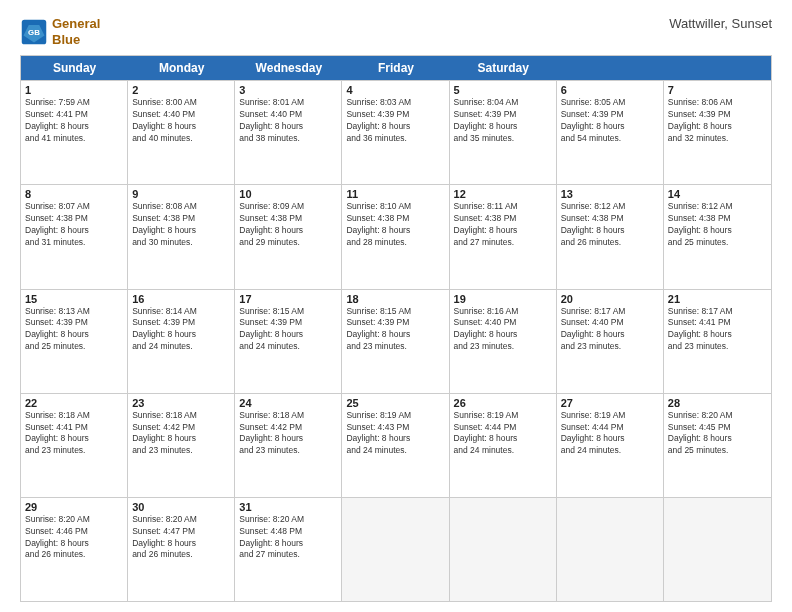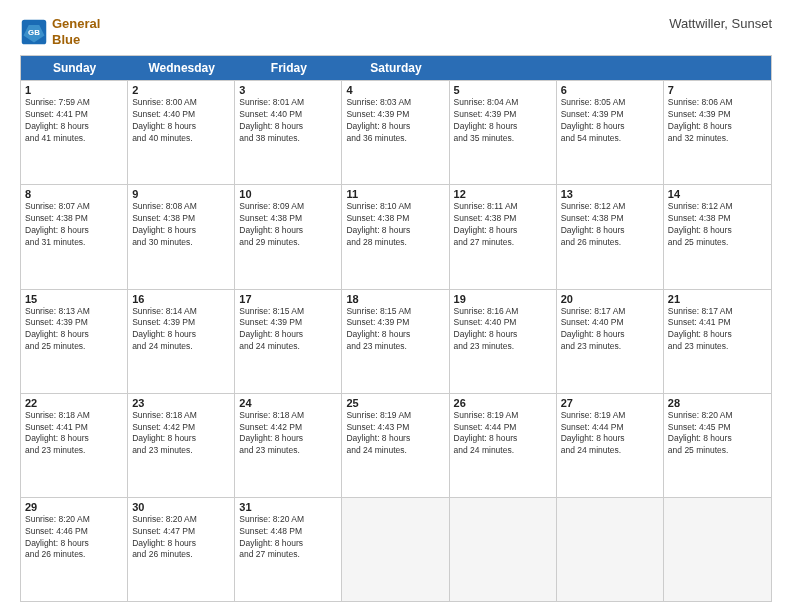--- a/index.html
+++ b/index.html
@@ -127,20 +127,21 @@
       </div>
     </div>
     <div class="title-block">
       <div class="title-location">Wattwiller, Sunset</div>
     </div>
   </div>
 
   <div class="calendar">
     <div class="cal-header-row">
       <div class="cal-header-cell">Sunday</div>
+      <div class="cal-header-cell">Monday</div>
       <div class="cal-header-cell">Wednesday</div>
       <div class="cal-header-cell">Friday</div>
       <div class="cal-header-cell">Saturday</div>
     </div>
     <div class="cal-body" id="cal-body">
     <div class="cal-row">
           <div class="cal-cell">
             <span class="day-num">1</span>
 <span class="cell-line">Sunrise: 7:59 AM</span>
 <span class="cell-line">Sunset: 4:41 PM</span>

